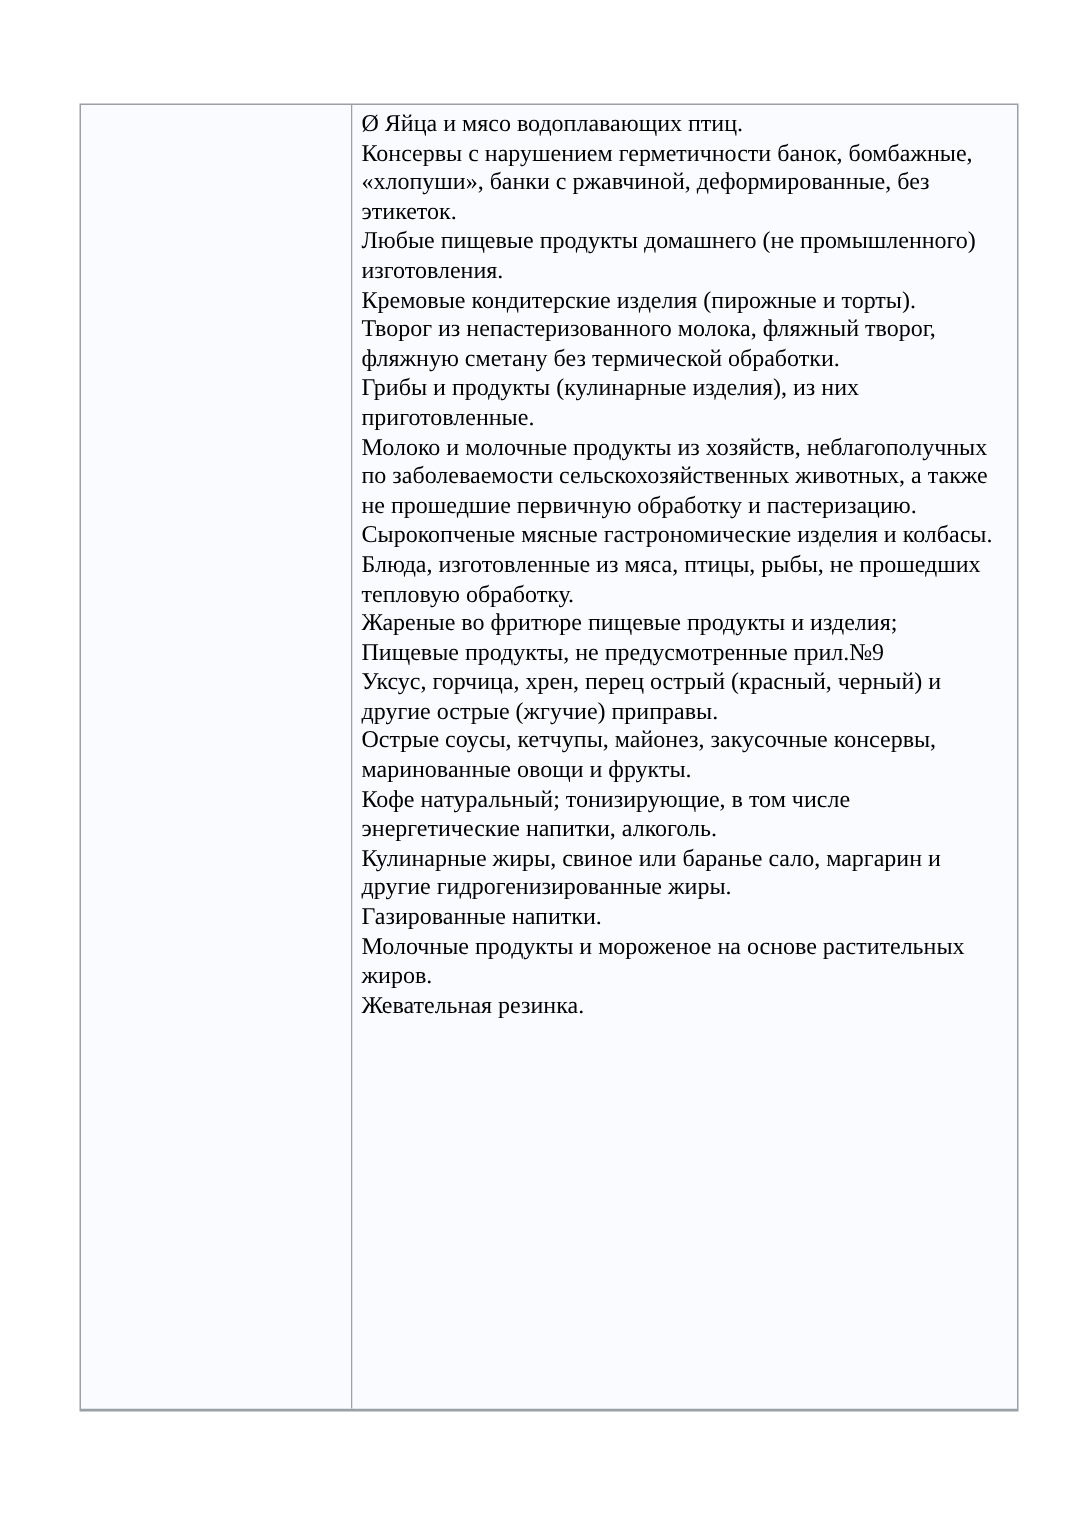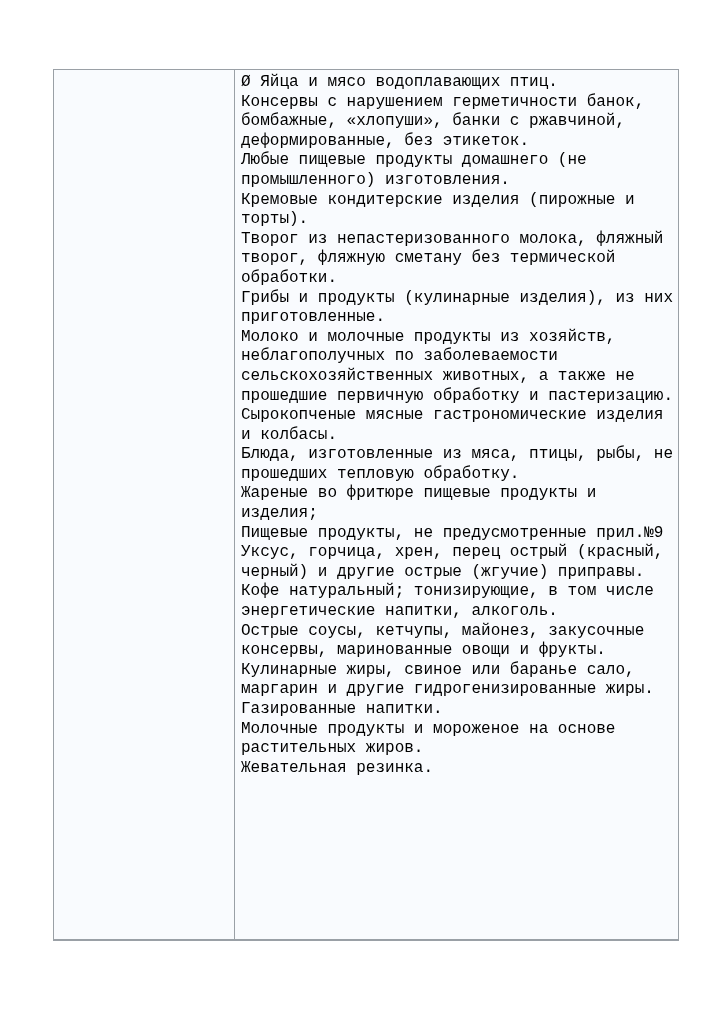--- a/index.html
+++ b/index.html
@@ -34,21 +34,20 @@
   }
   .cell-left {
     width: 181px;
     flex: 0 0 181px;
     border-right: 1px solid #9aa0a6;
   }
   .cell-right {
     flex: 1 1 auto;
     padding: 3px 4px 3px 6px;
     overflow: hidden;
-    font-family: Liberation Mono, monospace;
   }
   .cell-right p.item {
     margin: 0;
     padding: 0;
     font-size: 16px;
     line-height: 19.6px;
     color: #000000;
     text-align: left;
   }
 </style>
@@ -64,21 +63,21 @@
         <p class="item">Любые пищевые продукты домашнего (не промышленного) изготовления.</p>
         <p class="item">Кремовые кондитерские изделия (пирожные и торты).</p>
         <p class="item">Творог из непастеризованного молока, фляжный творог, фляжную сметану без термической обработки.</p>
         <p class="item">Грибы и продукты (кулинарные изделия), из них приготовленные.</p>
         <p class="item">Молоко и молочные продукты из хозяйств, неблагополучных по заболеваемости сельскохозяйственных животных, а также не прошедшие первичную обработку и пастеризацию.</p>
         <p class="item">Сырокопченые мясные гастрономические изделия и колбасы.</p>
         <p class="item">Блюда, изготовленные из мяса, птицы, рыбы, не прошедших тепловую обработку.</p>
         <p class="item">Жареные во фритюре пищевые продукты и изделия;</p>
         <p class="item">Пищевые продукты, не предусмотренные прил.№9</p>
         <p class="item">Уксус, горчица, хрен, перец острый (красный, черный) и другие острые (жгучие) приправы.</p>
+        <p class="item">Острые соусы, кетчупы, майонез, закусочные консервы, маринованные овощи и фрукты.</p>
         <p class="item">Кофе натуральный; тонизирующие, в том числе энергетические напитки, алкоголь.</p>
-        <p class="item">Острые соусы, кетчупы, майонез, закусочные консервы, маринованные овощи и фрукты.</p>
         <p class="item">Кулинарные жиры, свиное или баранье сало, маргарин и другие гидрогенизированные жиры.</p>
         <p class="item">Газированные напитки.</p>
         <p class="item">Молочные продукты и мороженое на основе растительных жиров.</p>
         <p class="item">Жевательная резинка.</p>
       </div>
   </div>
 </div>
 
 </body></html>

